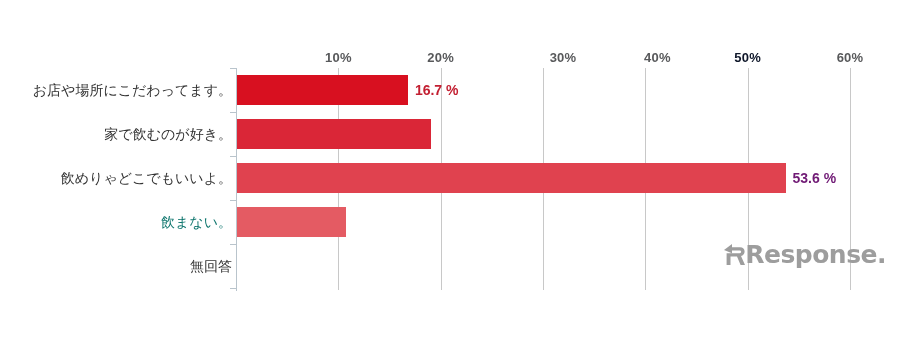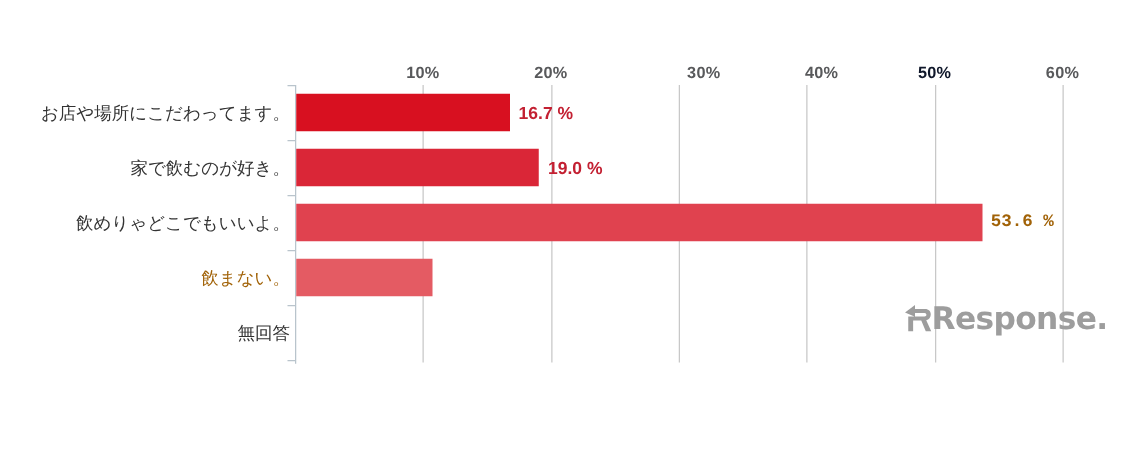--- a/index.html
+++ b/index.html
@@ -160,29 +160,28 @@
 
   <div>
       <div class="row" style="top: 68px;">
         <div class="cat-label" style="color: rgb(51, 51, 51);">お店や場所にこだわってます。</div>
         <div class="bar" style="width: 170.897px; background: rgb(216, 16, 32);"></div>
         <div class="value-label" style="left: 414.897px; color: rgb(195, 32, 50);">16.7 %</div>
       </div>
       <div class="row" style="top: 112px;">
         <div class="cat-label" style="color: rgb(51, 51, 51);">家で飲むのが好き。</div>
         <div class="bar" style="width: 194.433px; background: rgb(218, 38, 55);"></div>
-        <div class="value-label" style="left: 438.433px; color: rgb(195, 32, 50);">19.0 %</div>
       </div>
       <div class="row" style="top: 156px;">
         <div class="cat-label" style="color: rgb(51, 51, 51);">飲めりゃどこでもいいよ。</div>
         <div class="bar" style="width: 548.507px; background: rgb(224, 66, 79);"></div>
-        <div class="value-label" style="left: 792.507px; color: #a16207; font-family: Liberation Mono, monospace;">53.6 %</div>
+        <div class="value-label" style="left: 792.507px; color: #701a75;">53.6 %</div>
       </div>
       <div class="row" style="top: 200px;">
-        <div class="cat-label" style="color: #a16207;">飲まない。</div>
+        <div class="cat-label" style="color: #0f766e;">飲まない。</div>
         <div class="bar" style="width: 109.497px; background: rgb(228, 91, 99);"></div>
       </div>
       <div class="row" style="top: 244px;">
         <div class="cat-label" style="color: rgb(51, 51, 51);">無回答</div>
       </div>
     </div>
 
   <div class="logo">
     <svg width="26" height="26" viewBox="0 0 26 26" style="margin-right:-1px;margin-bottom:1px;">
       <path d="M4 10 L12 4 L12 7.2 L20 7.2 C23 7.2 24.6 9 24.6 11.6 C24.6 14 23.2 15.6 21 16.1 L25 25 L20.6 25 L17 16.4 L10.5 16.4 L10.5 25 L6.6 25 L6.6 13.2 L19.6 13.2 C20.6 13.2 21.1 12.6 21.1 11.8 C21.1 11 20.6 10.4 19.6 10.4 L12 10.4 L12 13.3 Z" fill="#9d9d9d"></path>

